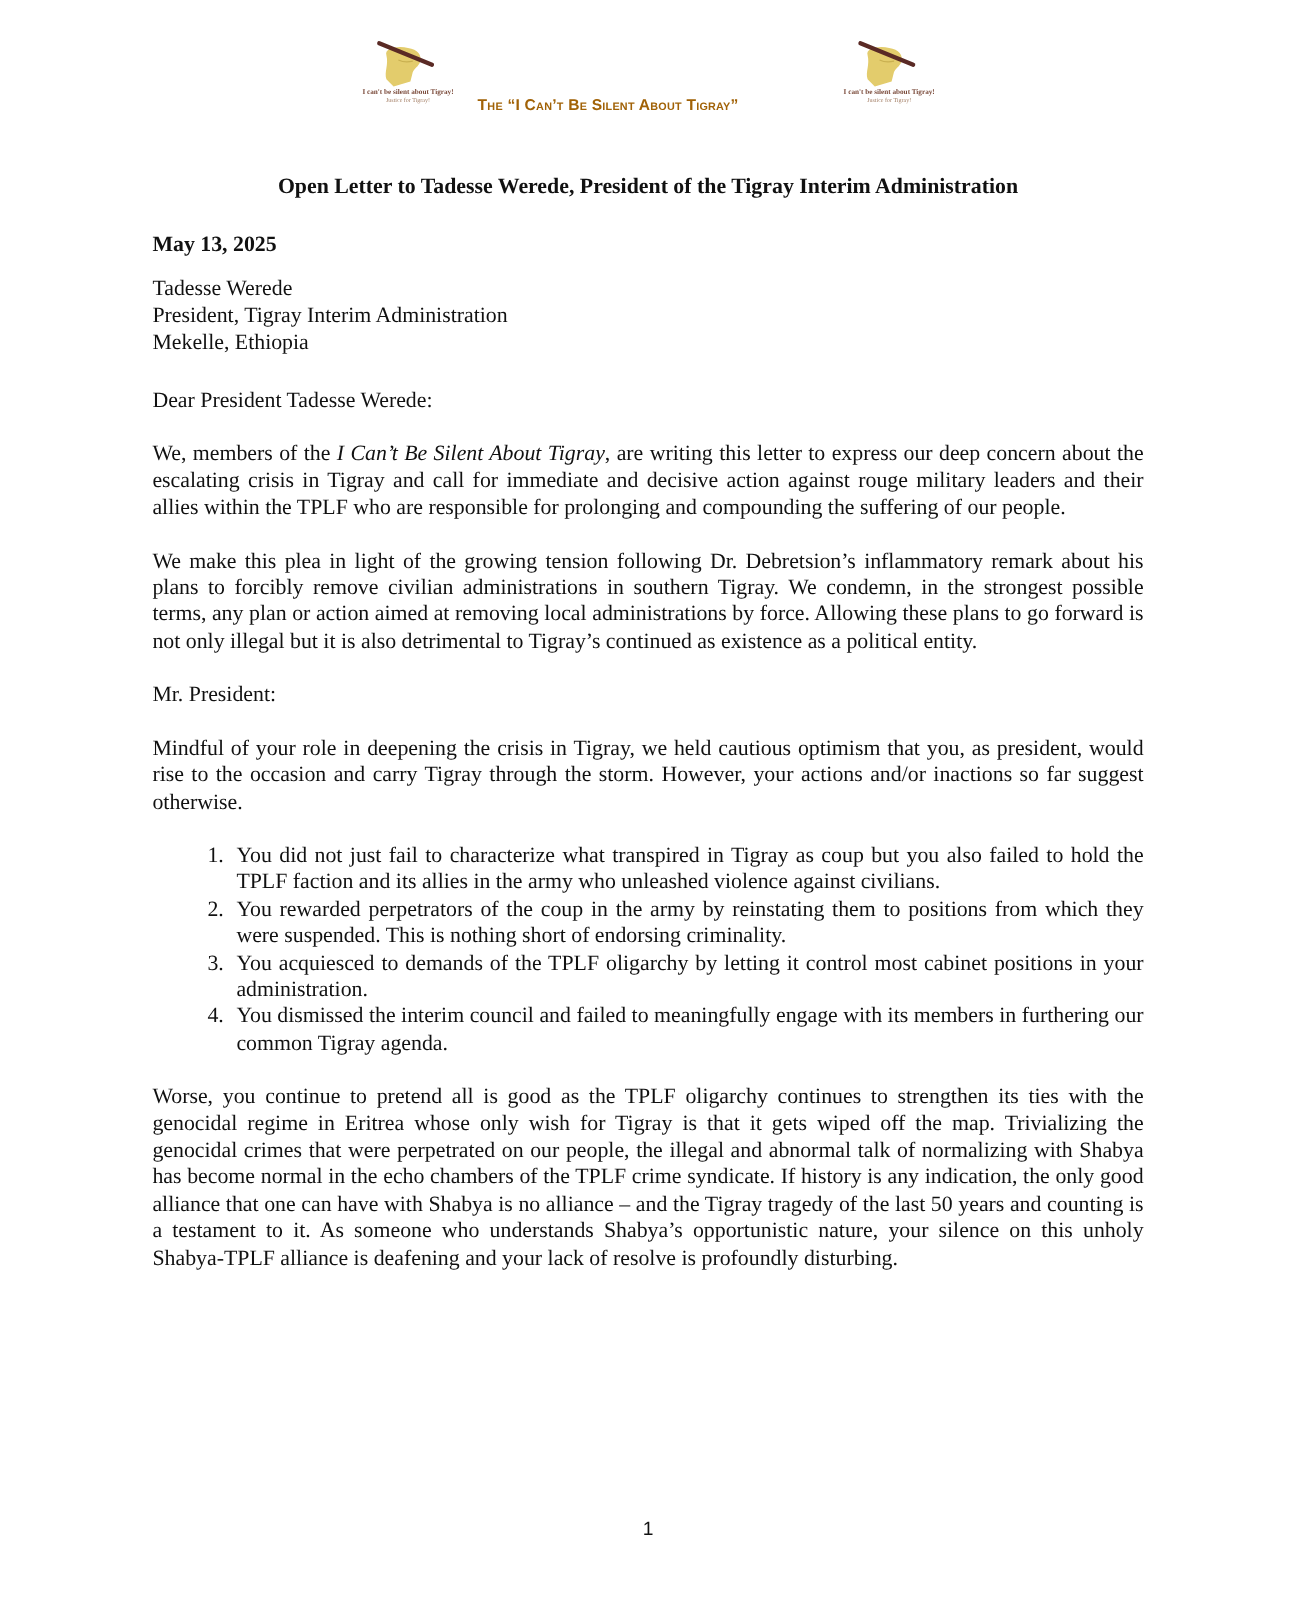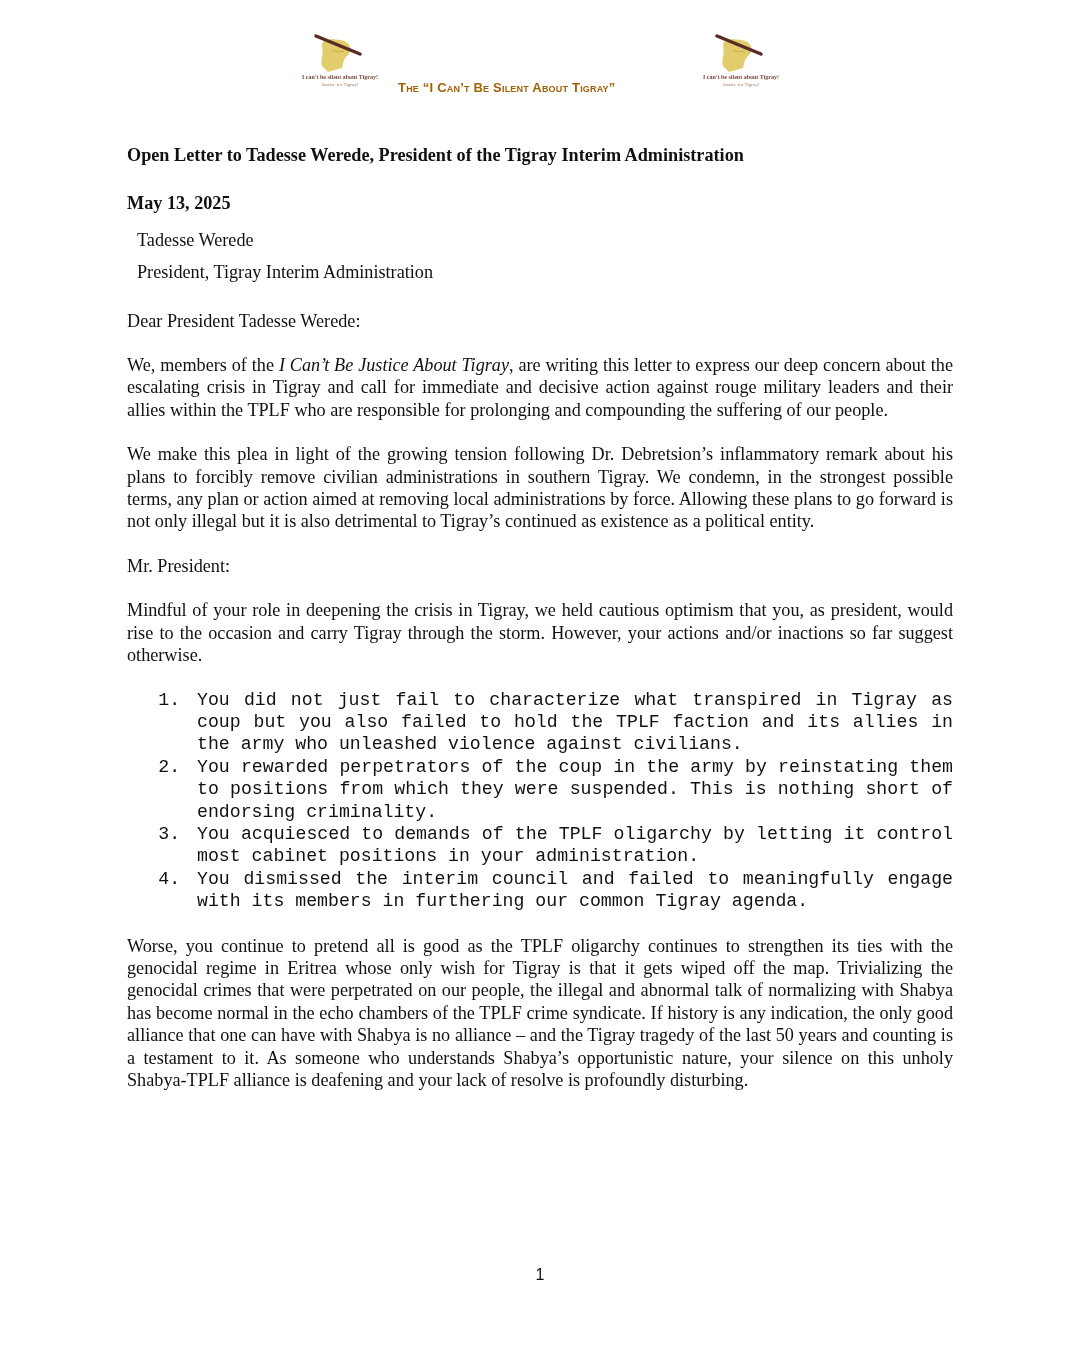--- a/index.html
+++ b/index.html
@@ -55,42 +55,42 @@
     }
     .page {
       position: absolute;
       left: 127px;
       top: 144px;
       width: 826px;
       font-size: 18.2px;
       line-height: 22.4px;
     }
     .doc-title {
+      text-align: center;
       font-weight: bold;
       margin: 0 0 26px 0;
     }
     .date {
       font-weight: bold;
       margin: 0 0 14px 0;
     }
     .recipient { margin: 0 0 26px 0; }
-    .recipient div { margin: 10px; }
+    .recipient div { margin: 0; }
     .subject { margin: 0 0 26px 0; }
     .subject .label { font-weight: bold; }
     .subject .value { font-weight: bold; font-style: italic; }
     p {
       margin: 0 0 22px 0;
       text-align: justify;
     }
     .salutation { margin: 0 0 22px 0; }
     ol {
       margin: 17px 0 22px 0;
       padding: 0 0 0 64px;
       text-align: justify;
-      font-family: Liberation Mono, monospace;
     }
     ol li { padding-left: 6px; }
     .page-number {
       position: absolute;
       top: 1266px;
       left: 0;
       width: 1080px;
       text-align: center;
       font-family: "Liberation Sans", sans-serif;
       font-size: 16px;
@@ -121,23 +121,24 @@
     <div class="logo-caption c2">Justice for Tigray!</div>
   </div>
 </div>
 
 <div class="page">
   <div class="doc-title">Open Letter to Tadesse Werede, President of the Tigray Interim Administration</div>
   <div class="date">May 13, 2025</div>
   <div class="recipient">
     <div>Tadesse Werede</div>
     <div>President, Tigray Interim Administration</div>
+    <div>Mekelle, Ethiopia</div>
   </div>
   <div class="salutation">Dear President Tadesse Werede:</div>
-  <p><span>We, members of the </span><i>I Can’t Be Justice About Tigray</i><span>, are writing this letter to express our deep concern about the escalating crisis in Tigray and call for immediate and decisive action against rouge military leaders and their allies within the TPLF who are responsible for prolonging and compounding the suffering of our people.</span></p>
+  <p><span>We, members of the </span><i>I Can’t Be Silent About Tigray</i><span>, are writing this letter to express our deep concern about the escalating crisis in Tigray and call for immediate and decisive action against rouge military leaders and their allies within the TPLF who are responsible for prolonging and compounding the suffering of our people.</span></p>
   <p>We make this plea in light of the growing tension following Dr. Debretsion’s inflammatory remark about his plans to forcibly remove civilian administrations in southern Tigray. We condemn, in the strongest possible terms, any plan or action aimed at removing local administrations by force. Allowing these plans to go forward is not only illegal but it is also detrimental to Tigray’s continued as existence as a political entity.</p>
   <div class="salutation">Mr. President:</div>
   <p>Mindful of your role in deepening the crisis in Tigray, we held cautious optimism that you, as president, would rise to the occasion and carry Tigray through the storm. However, your actions and/or inactions so far suggest otherwise.</p>
   <ol>
     <li>You did not just fail to characterize what transpired in Tigray as coup but you also failed to hold the TPLF faction and its allies in the army who unleashed violence against civilians.</li>
     <li>You rewarded perpetrators of the coup in the army by reinstating them to positions from which they were suspended. This is nothing short of endorsing criminality.</li>
     <li>You acquiesced to demands of the TPLF oligarchy by letting it control most cabinet positions in your administration.</li>
     <li>You dismissed the interim council and failed to meaningfully engage with its members in furthering our common Tigray agenda.</li>
   </ol>
   <p>Worse, you continue to pretend all is good as the TPLF oligarchy continues to strengthen its ties with the genocidal regime in Eritrea whose only wish for Tigray is that it gets wiped off the map. Trivializing the genocidal crimes that were perpetrated on our people, the illegal and abnormal talk of normalizing with Shabya has become normal in the echo chambers of the TPLF crime syndicate. If history is any indication, the only good alliance that one can have with Shabya is no alliance – and the Tigray tragedy of the last 50 years and counting is a testament to it. As someone who understands Shabya’s opportunistic nature, your silence on this unholy Shabya-TPLF alliance is deafening and your lack of resolve is profoundly disturbing.</p>

